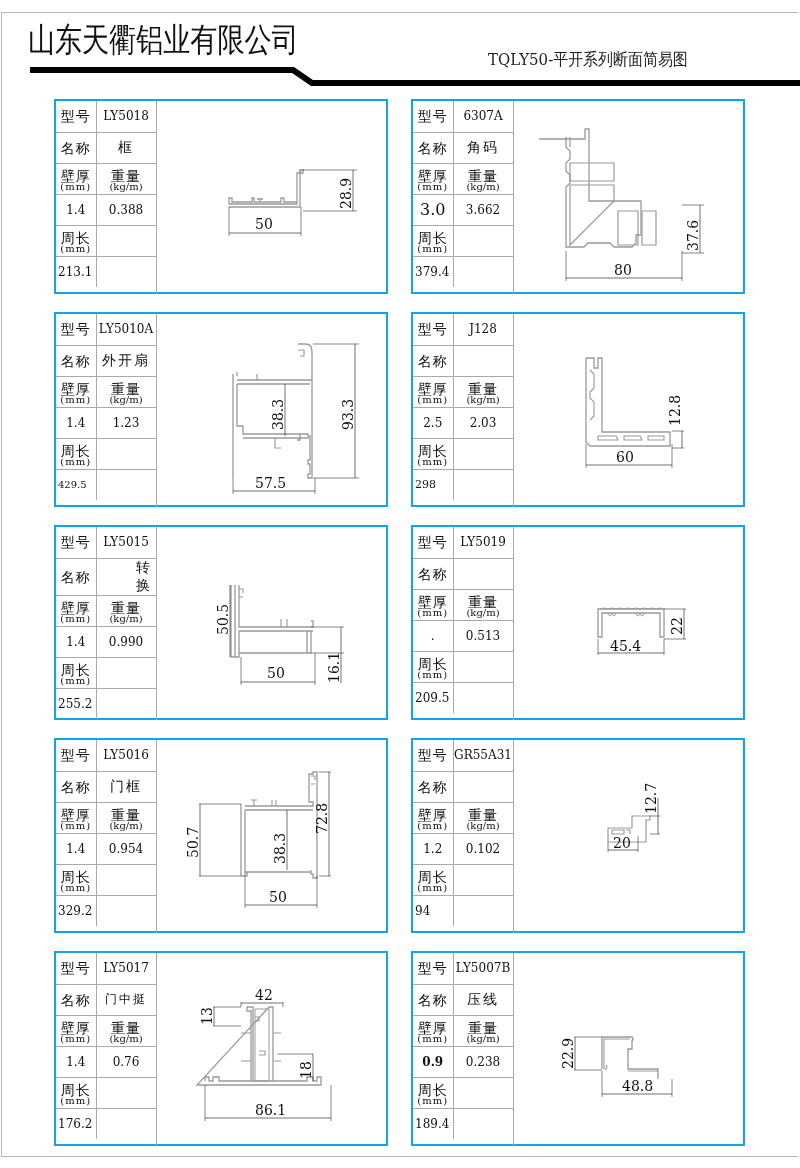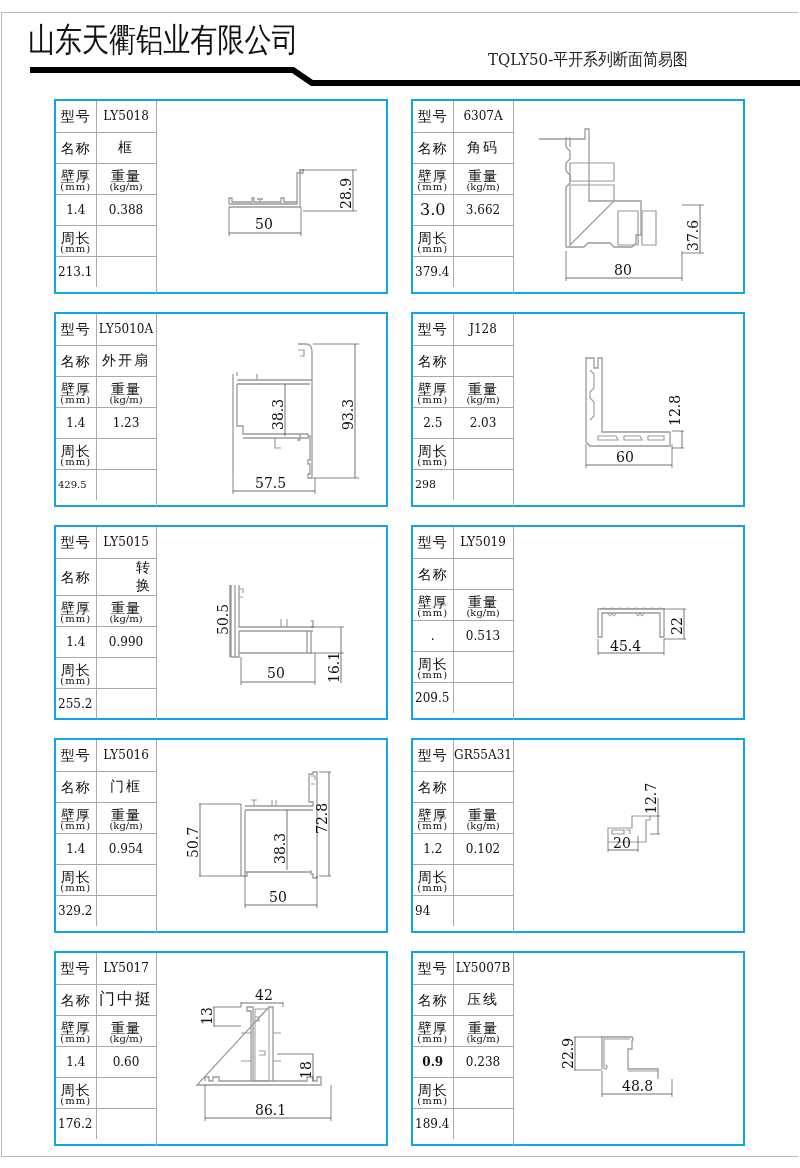--- a/index.html
+++ b/index.html
@@ -509,35 +509,35 @@
           <tr>
         <td class="lbl">
               <span class="lbl-main">型号</span>
             </td>
         <td class="val">LY5017</td>
       </tr>
       <tr>
         <td class="lbl">
               <span class="lbl-main">名称</span>
             </td>
-        <td class="val" style="font-size:16px;letter-spacing:2px;">门中挺</td>
+        <td class="val" style="font-size:12px;letter-spacing:2px;">门中挺</td>
       </tr>
       <tr>
         <td class="lbl">
               <span class="lbl-main">壁厚</span>
               <span class="unit">(mm)</span>
             </td>
         <td class="val">
               <span class="lbl-main" style="font-size:14px;letter-spacing:1px;">重量</span>
               <span class="unit">(kg/m)</span>
             </td>
       </tr>
       <tr>
         <td class="lbl" style="font-size:12px;letter-spacing:0;">1.4</td>
-        <td class="val">0.60</td>
+        <td class="val">0.76</td>
       </tr>
       <tr>
         <td class="lbl">
               <span class="lbl-main">周长</span>
               <span class="unit">(mm)</span>
             </td>
         <td class="val"></td>
       </tr>
       <tr>
         <td class="lbl left" style="font-size:12px;letter-spacing:0;">176.2</td>

